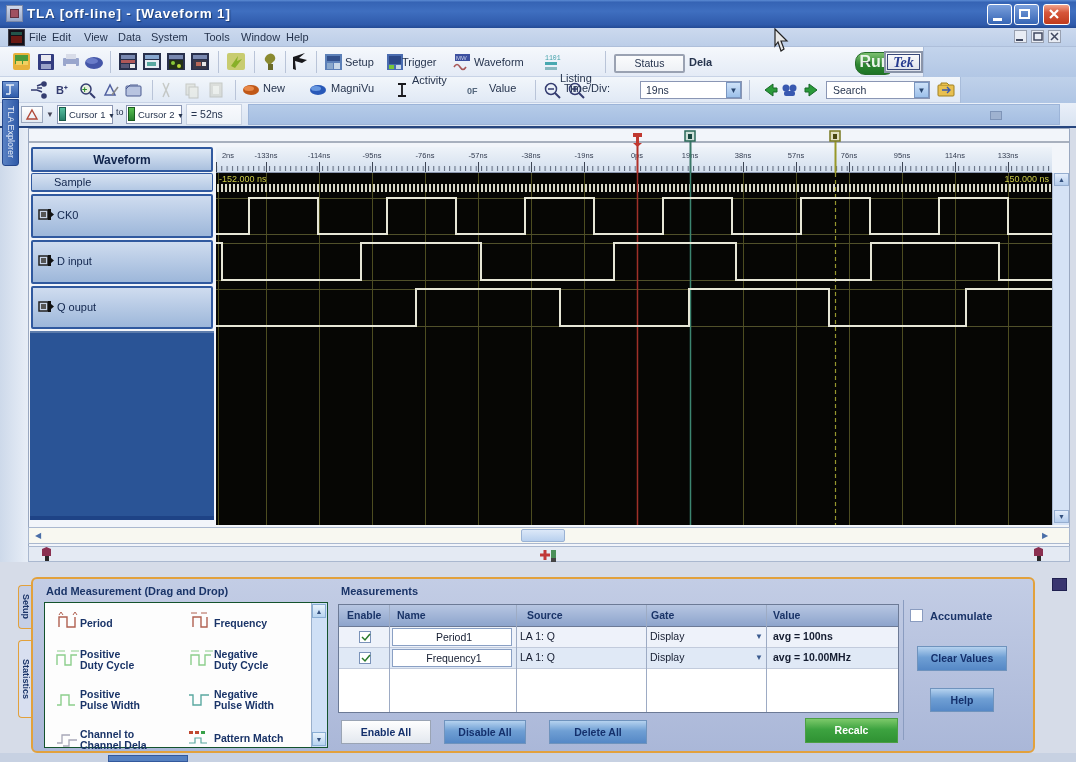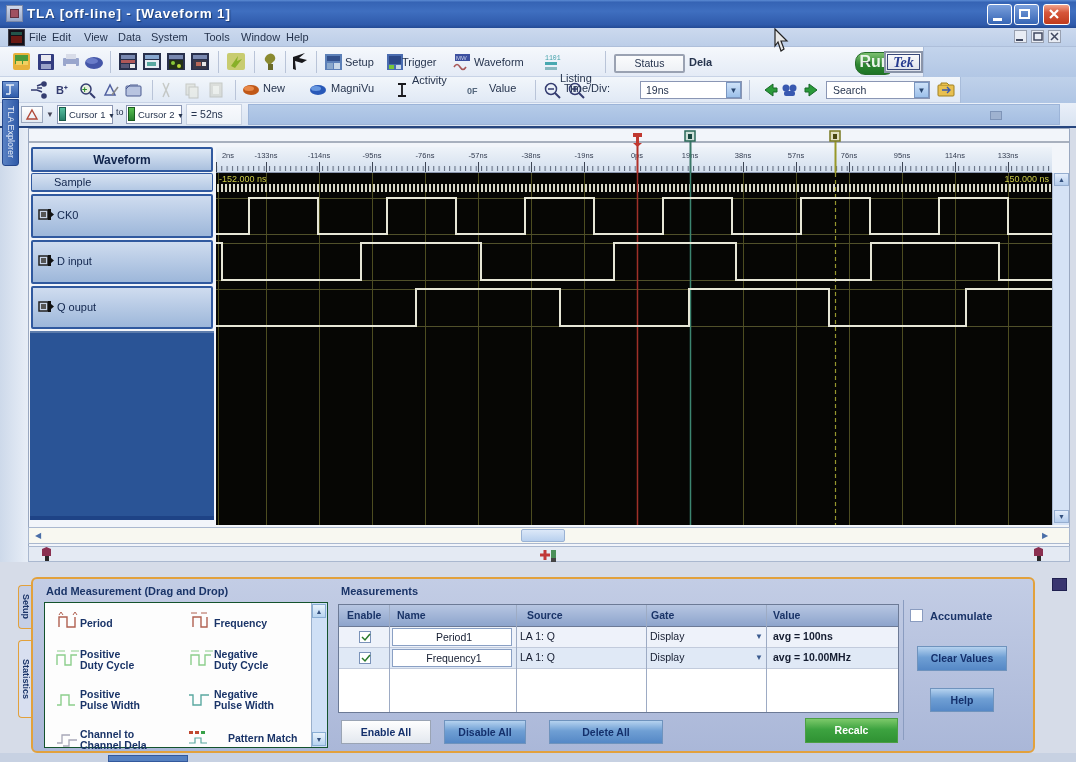--- a/index.html
+++ b/index.html
@@ -480,21 +480,21 @@
    <path d="M144 140 h6 v-5 h6 v5 h6" stroke="#5aa8a0" fill="none" stroke-width="1.2"></path>
   </g>
  </svg>
  <span class="litxt" style="left:35px;top:15px;">Period</span>
  <span class="litxt" style="left:169px;top:15px;">Frequency</span>
  <span class="litxt" style="left:35px;top:46px;">Positive<br>Duty Cycle</span>
  <span class="litxt" style="left:169px;top:46px;">Negative<br>Duty Cycle</span>
  <span class="litxt" style="left:35px;top:86px;">Positive<br>Pulse Width</span>
  <span class="litxt" style="left:169px;top:86px;">Negative<br>Pulse Width</span>
  <span class="litxt" style="left:35px;top:126px;">Channel to<br>Channel Dela</span>
- <span class="litxt" style="left:169px;top:130px;margin-left:14px;">Pattern Match</span>
+ <span class="litxt" style="left:169px;top:130px;">Pattern Match</span>
  <div id="listsb">
   <div style="position:absolute;left:0px;top:1px;width:14px;height:14px;background:linear-gradient(#e8f2fc,#b8d4f0);border:1px solid #8aaed4;font-size:7px;color:#33507e;text-align:center;line-height:13px;">▲</div>
   <div style="position:absolute;left:0px;bottom:1px;width:14px;height:14px;background:linear-gradient(#e8f2fc,#b8d4f0);border:1px solid #8aaed4;font-size:7px;color:#33507e;text-align:center;line-height:13px;">▼</div>
  </div>
 </div>
 <div class="abs" id="mtable">
  <div id="mhead">
   <span class="mh" style="left:8px;">Enable</span>
   <span class="mh" style="left:58px;">Name</span>
   <span class="mh" style="left:188px;">Source</span>
@@ -522,21 +522,21 @@
   <span class="mcell" style="left:434px;font-weight:bold;">avg = 10.00MHz</span>
  </div>
  <div class="vline" style="left:50px;"></div>
  <div class="vline" style="left:177px;"></div>
  <div class="vline" style="left:307px;"></div>
  <div class="vline" style="left:427px;"></div>
 </div>
 
 <div class="abs pill whitepill" style="left:341px;top:720px;width:90px;height:24px;line-height:22px;">Enable All</div>
 <div class="abs pill bluepill" style="left:444px;top:720px;width:82px;height:24px;line-height:22px;">Disable All</div>
-<div class="abs pill bluepill" style="left:549px;top:720px;width:114px;height:24px;line-height:22px;">Delete All</div>
+<div class="abs pill bluepill" style="left:549px;top:720px;width:98px;height:24px;line-height:22px;">Delete All</div>
 <div class="abs pill" id="recalc" style="left:805px;top:718px;width:93px;height:25px;line-height:23px;">Recalc</div>
 <div class="abs" style="left:903px;top:600px;width:1px;height:140px;background:#8a9cc0;"></div>
 <div class="abs" style="left:910px;top:609px;width:13px;height:13px;background:#fff;border:1px solid #8a9cc0;"></div>
 <span class="abs" style="left:930px;top:610px;font-size:11px;font-weight:bold;color:#1a3468;">Accumulate</span>
 <div class="abs pill bluepill" style="left:917px;top:646px;width:90px;height:25px;line-height:23px;">Clear Values</div>
 <div class="abs pill bluepill" style="left:930px;top:688px;width:64px;height:24px;line-height:22px;">Help</div>
 <div class="abs" id="btnicon"></div>
 <div class="abs" id="bottomstrip"></div>
 <div class="abs" id="bottomtab"></div>
 

